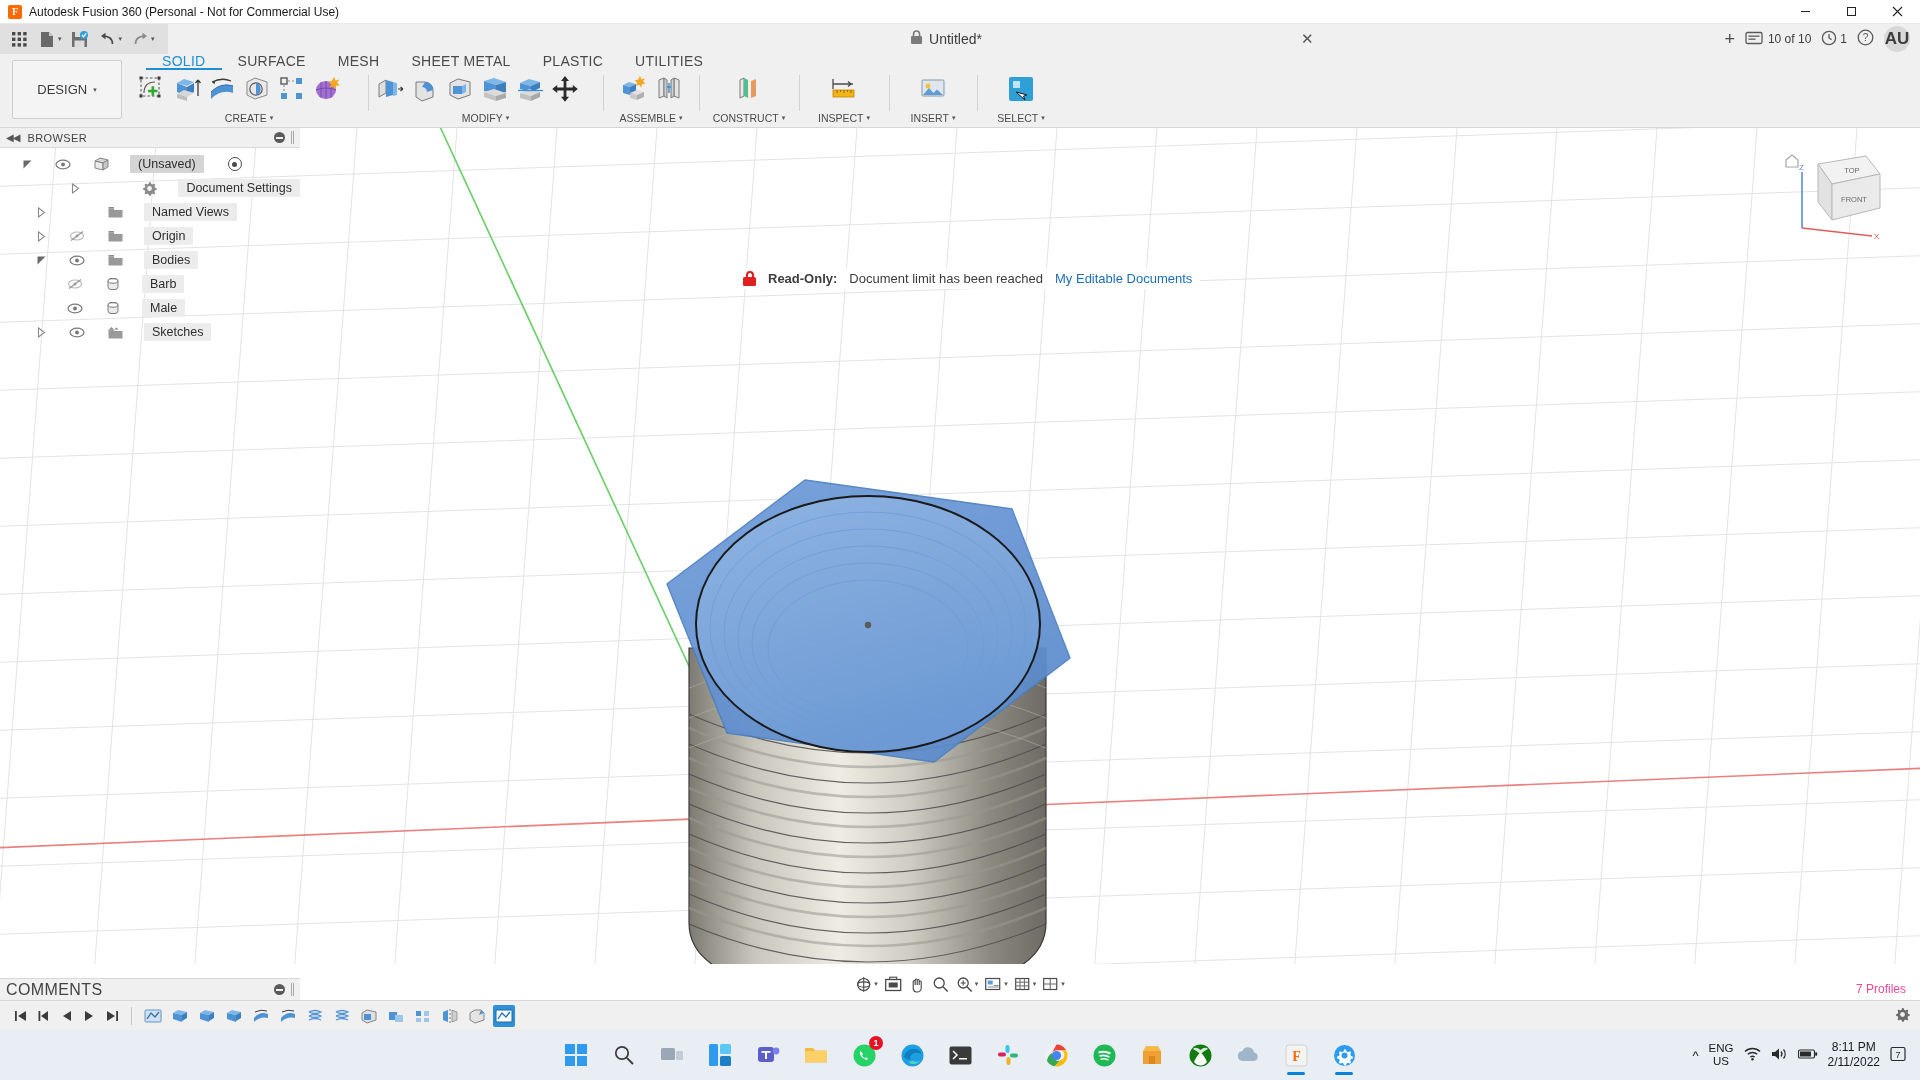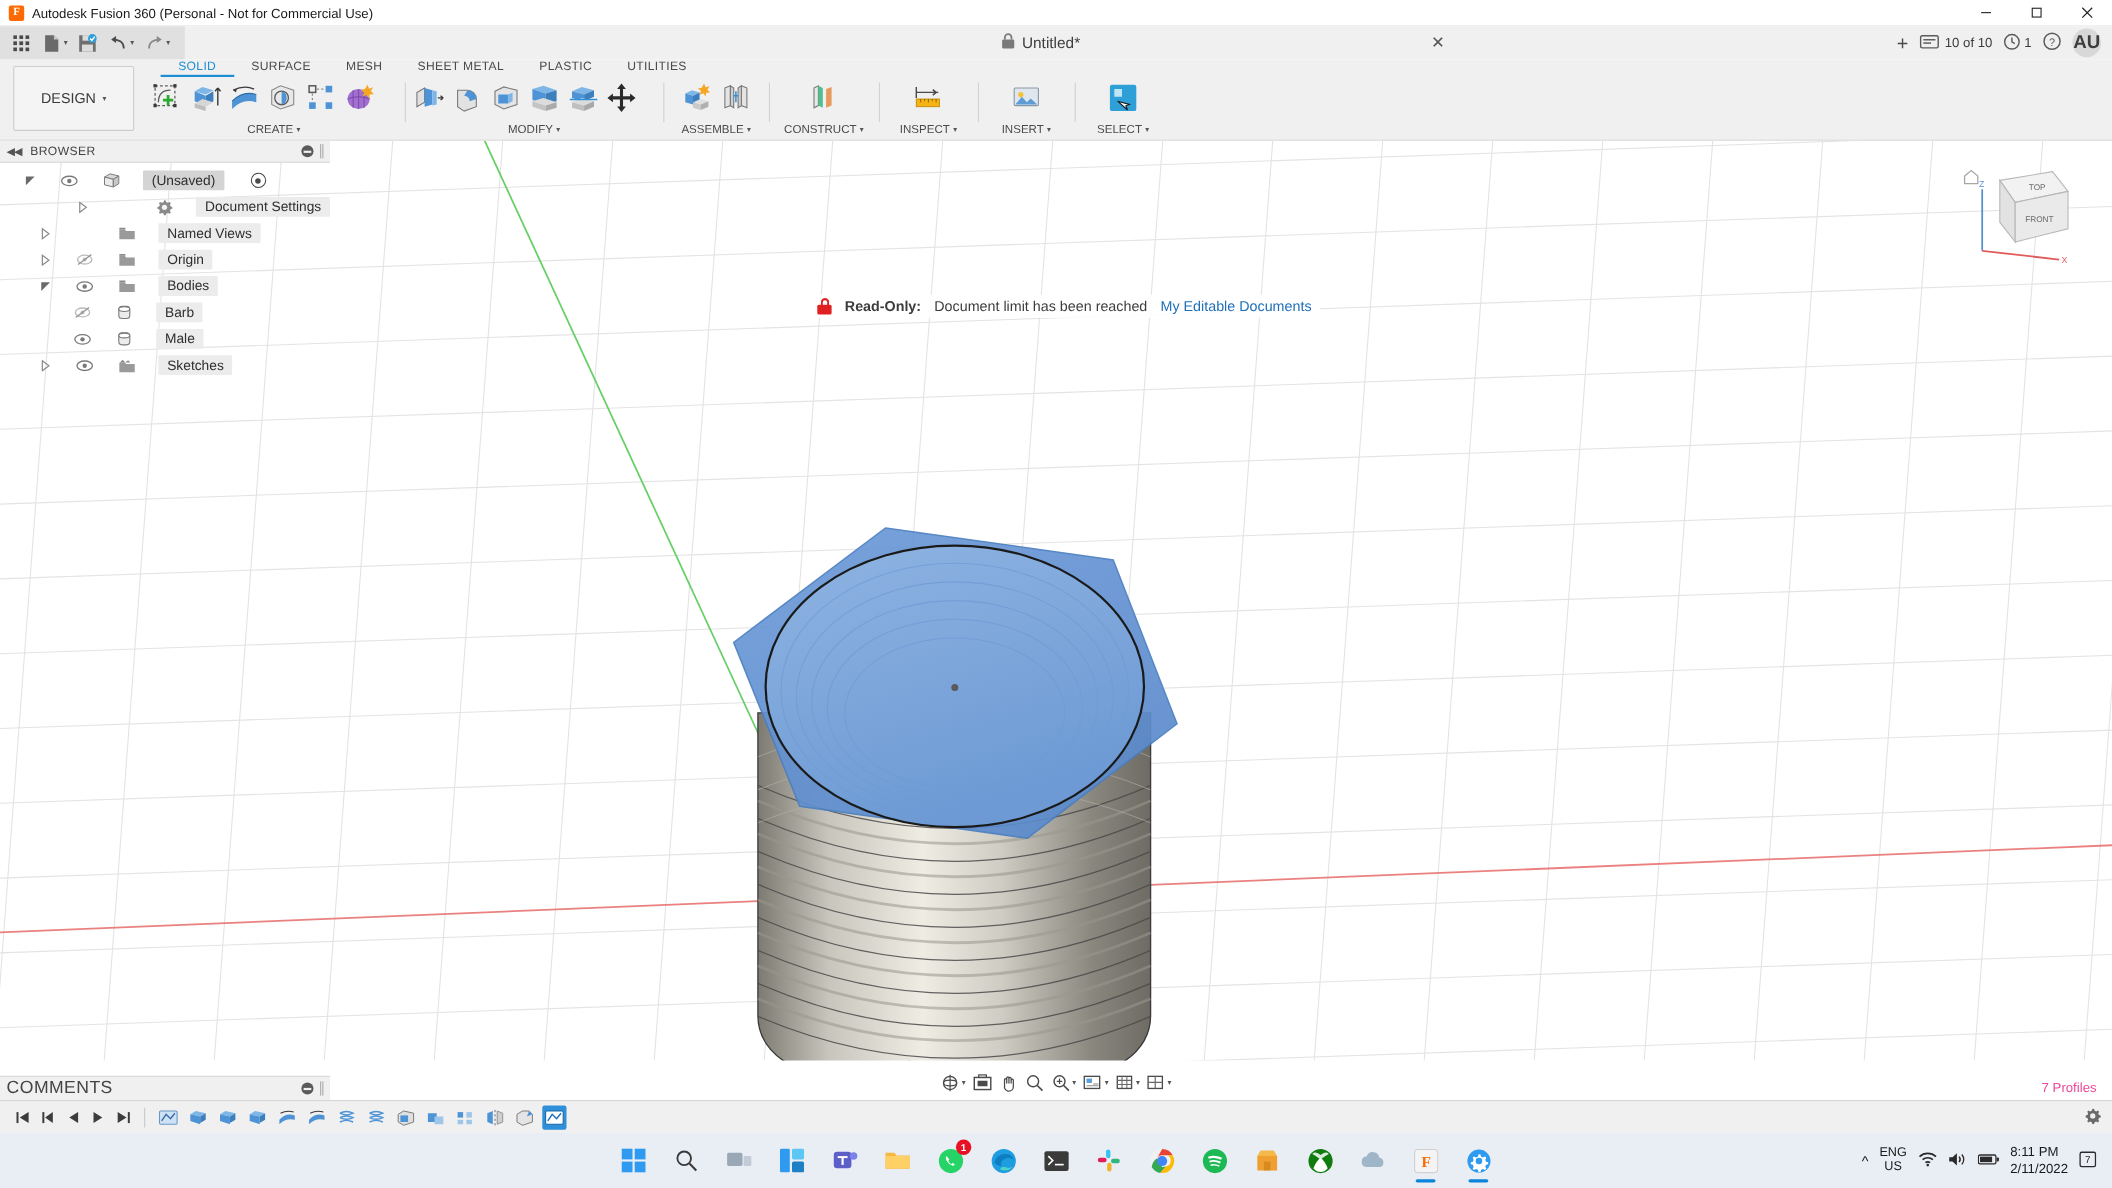--- a/index.html
+++ b/index.html
@@ -65,21 +65,21 @@
     flex:0 0 74px; height:74px; background:#f0f0f0; display:flex; align-items:stretch;
     border-bottom:1px solid #d6d6d6; position:relative;
   }
   .design-box {
     width:110px; margin:6px 8px 8px 12px; border:1px solid #cdcdcd; background:#f4f4f4;
     display:flex; align-items:center; justify-content:center; gap:6px;
     font-size:13px; color:#3c3c3c; border-radius:2px;
   }
   .ribbon-tabs-wrap { flex:1; display:flex; flex-direction:column; }
   .ribbon-tabs {
-    height:18px; display:flex; align-items:flex-start; gap:0; padding-left:4px; font-size:11px;
+    height:18px; display:flex; align-items:flex-start; gap:0; padding-left:4px; font-size:14px;
   }
   .rtab {
     padding:0 16px; color:#4a4a4a; letter-spacing:0.3px; white-space:nowrap;
     line-height:14px;
   }
   .rtab.active { color:#1e8fd5; }
   .ribbon-body { flex:1; display:flex; align-items:stretch; }
   .rgroup { display:flex; flex-direction:column; justify-content:space-between; position:relative; }
   .rgroup + .rgroup::before {
     content:""; position:absolute; left:0; top:3px; bottom:16px; width:1px; background:#d2d2d2;
@@ -207,21 +207,21 @@
   }
   .tb-app.active::after {
     content:""; position:absolute; bottom:2px; left:50%; transform:translateX(-50%);
     width:18px; height:3px; background:#0a84d8; border-radius:2px;
   }
   .tb-right {
     margin-left:auto; display:flex; align-items:center; gap:10px; padding-right:14px;
     font-size:11.5px; color:#1a1a1a;
   }
   .tb-lang { display:flex; flex-direction:column; align-items:center; line-height:13px; }
-  .tb-clock { display:flex; flex-direction:column; align-items:flex-start; line-height:15px; font-size:12px; }
+  .tb-clock { display:flex; flex-direction:column; align-items:center; line-height:15px; font-size:12px; }
   .tb-badge {
     position:absolute; top:3px; right:3px; min-width:14px;height:14px; border-radius:7px;
     background:#e81123; color:#fff; font-size:9px; display:flex;align-items:center;justify-content:center;
     font-weight:bold;
   }
 </style>
 </head>
 <body>
 
 <div class="app">

